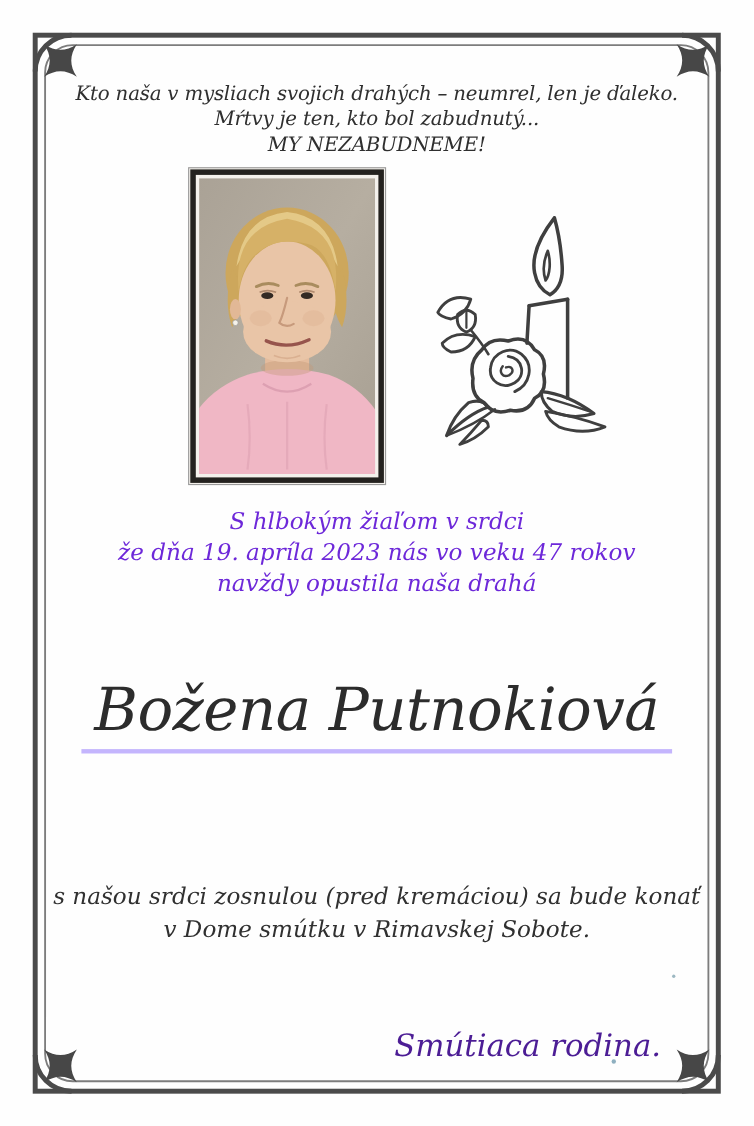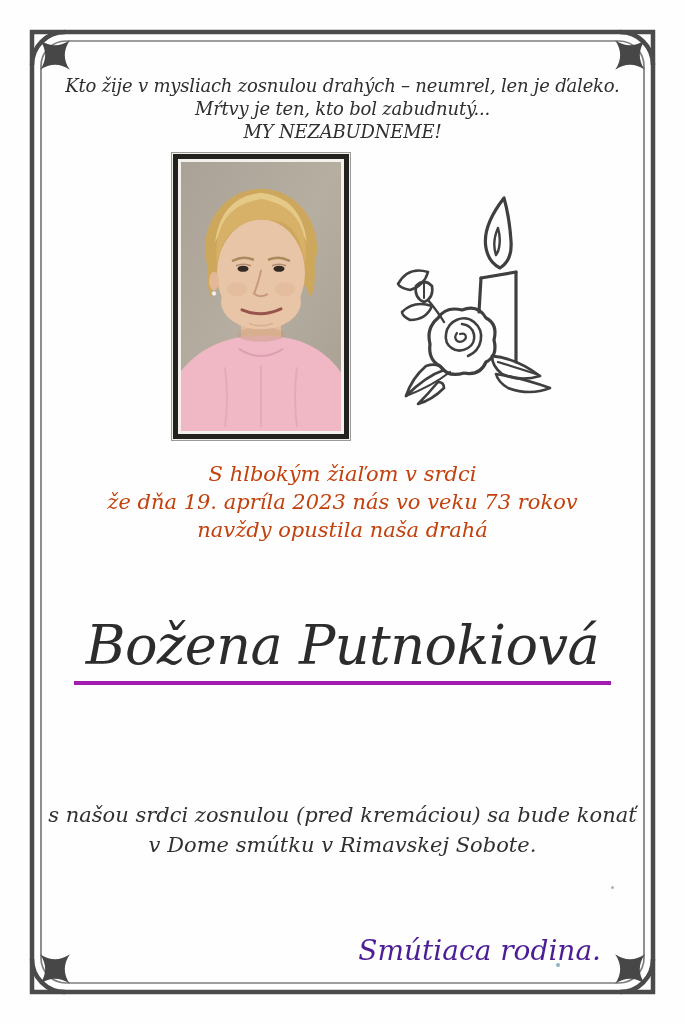--- a/index.html
+++ b/index.html
@@ -11,25 +11,25 @@
   .abs { position:absolute; }
   .border-frame { left:0; top:0; width:685px; height:1024px; }
   .quote { left:0; top:74px; width:100%; text-align:center; font-size:18px; line-height:23px; letter-spacing:-0.2px; color:#2f2f2f; }
   .photo {
     left:171px; top:152px; width:180px; height:289px; box-sizing:border-box;
     border:1px solid #9a9a9a; background:#f4f1ec; padding:1px;
   }
   .photo-frame { width:100%; height:100%; box-sizing:border-box; border:5px solid #24221f; padding:3px; background:#f4f1ec; }
   .photo-frame svg { width:100%; height:100%; display:block; }
   .art { left:392px; top:190px; width:178px; height:220px; }
-  .announce { left:0; top:460px; width:100%; text-align:center; font-size:21px; line-height:28px; color:#c2410c; }
+  .announce { left:0; top:460px; width:100%; text-align:center; font-size:21px; line-height:28px; color:#6d28d9; }
   .name-line { left:0; width:100%; text-align:center; color:#2c2c2c; }
   .name-first { top:604px; font-size:54px; }
   .name-maiden { top:682px; font-size:54px; }
-  .name-line span { display:inline-block; border-bottom:4px solid #a21caf; padding:0 12px 5px; line-height:1.12; letter-spacing:-0.5px;margin-top:12px; }
+  .name-line span { display:inline-block; border-bottom:4px solid #c4b5fd; padding:0 12px 5px; line-height:1.12; letter-spacing:-0.5px;margin-top:12px; }
   .funeral { left:0; top:800px; width:100%; text-align:center; font-size:21px; line-height:30px; color:#303030; }
   .closing { top:934px; right:84px; font-size:28px; color:#4c1d95;text-align:center; }
   .speck1 { left:556px; top:963px; width:4px; height:4px; background:#8fb0c0; border-radius:50%; }
   .speck2 { left:611px; top:886px; width:3px; height:3px; background:#9db8c2; border-radius:50%; }
 </style>
 </head>
 <body>
 
 <div class="card">
 
@@ -51,21 +51,21 @@
 
     <g fill="#474747">
       <use href="#orn" transform="translate(55,55) rotate(45)"></use>
       <use href="#orn" transform="translate(630,55) rotate(45)"></use>
       <use href="#orn" transform="translate(55,969) rotate(45)"></use>
       <use href="#orn" transform="translate(630,969) rotate(45)"></use>
     </g>
   </svg>
 
   <div class="abs quote">
-    <div>Kto žije v mysliach zosnulou drahých – neumrel, len je ďaleko.</div>
+    <div>Kto naša v mysliach svojich drahých – neumrel, len je ďaleko.</div>
     <div>Mŕtvy je ten, kto bol zabudnutý...</div>
     <div>MY NEZABUDNEME!</div>
   </div>
 
   <div class="abs photo">
     <div class="photo-frame">
       <svg viewBox="0 0 160 262" preserveAspectRatio="none">
         <defs>
           <linearGradient id="pbg" x1="0" y1="0" x2="1" y2="1">
             <stop offset="0" stop-color="#aaa296"></stop>
@@ -138,21 +138,21 @@
       <path d="M 14,206 Q 40,196 58,182" stroke-width="2.2"></path>
 
       <path d="M 100,166 Q 124,168 148,186 Q 128,192 110,184 Q 100,176 100,166 Z" stroke-width="2.8"></path>
       <path d="M 104,184 Q 130,188 158,198 Q 138,206 116,198 Q 106,192 104,184 Z" stroke-width="2.6"></path>
       <path d="M 106,172 Q 126,178 144,184" stroke-width="2.2"></path>
     </g>
   </svg>
 
   <div class="abs announce">
     <div>S hlbokým žiaľom v srdci</div>
-    <div>že dňa 19. apríla 2023 nás vo veku 73 rokov</div>
+    <div>že dňa 19. apríla 2023 nás vo veku 47 rokov</div>
     <div>navždy opustila naša drahá</div>
   </div>
 
   <div class="abs name-line name-first">
     <span>Božena Putnokiová</span>
   </div>
 
   <div class="abs funeral">
     <div>s našou srdci zosnulou (pred kremáciou) sa bude konať</div>
     <div>v Dome smútku v Rimavskej Sobote.</div>

